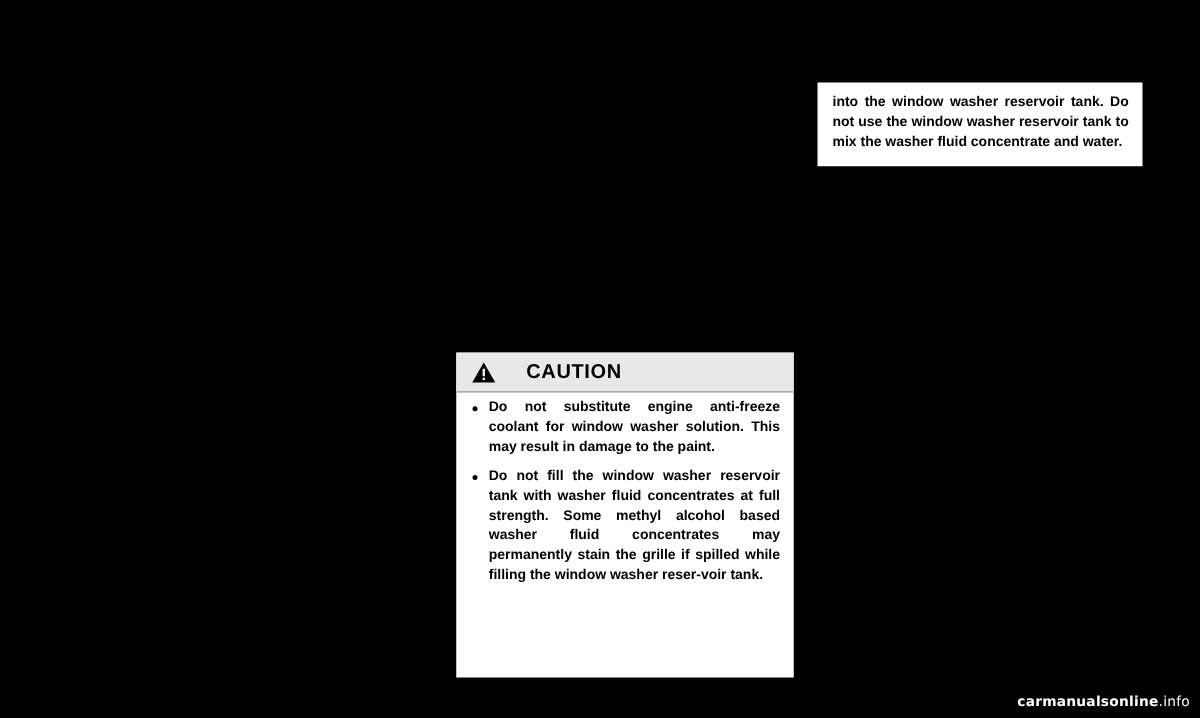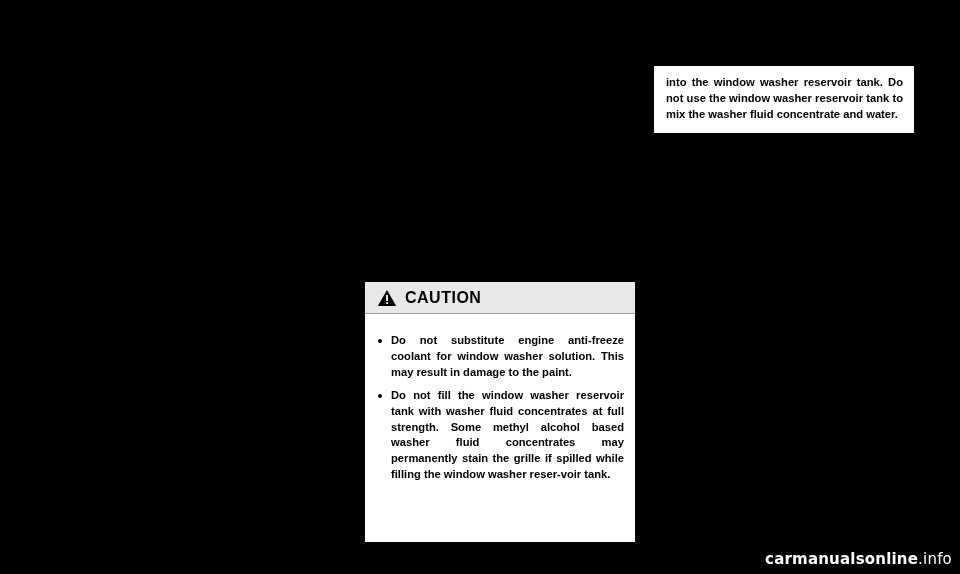--- a/index.html
+++ b/index.html
@@ -28,21 +28,21 @@
   .callout {
     position: absolute;
     background: #ffffff;
     color: #000000;
     box-sizing: border-box;
   }
 
   .callout-header {
     display: flex;
     align-items: center;
-    gap: 8px;
+    gap: 24px;
     background: #e8e8e8;
     border-bottom: 1px solid #9a9a9a;
     padding: 7px 10px 6px 12px;
     box-sizing: border-box;
   }
 
   .callout-title {
     font-weight: bold;
     font-size: 16px;
     letter-spacing: 0.5px;
@@ -76,21 +76,21 @@
 
   
   #caution-box {
     left: 365px;
     top: 282px;
     width: 270px;
     height: 260px;
     overflow: hidden;
   }
   #caution-box .callout-body {
-    padding-top: 19px;
+    padding-top: 5px;
   }
 
   ul.bullets {
     margin: 0;
     padding: 0;
     list-style: none;
   }
   ul.bullets > li {
     position: relative;
     padding-left: 15px;
@@ -120,21 +120,21 @@
     padding: 9px 11px 10px 12px;
     text-align: justify;
   }
 
   
   #watermark {
     position: absolute;
     right: 8px;
     bottom: 6px;
     color: #ffffff;
-    font-size: 15px;
+    font-size: 11px;
     letter-spacing: 0.2px;
     font-family: "DejaVu Sans", sans-serif;
     white-space: nowrap;
   }
   #watermark .wm-bold { font-weight: bold; }
 </style>
 </head>
 <body>
 
 <div class="page">

